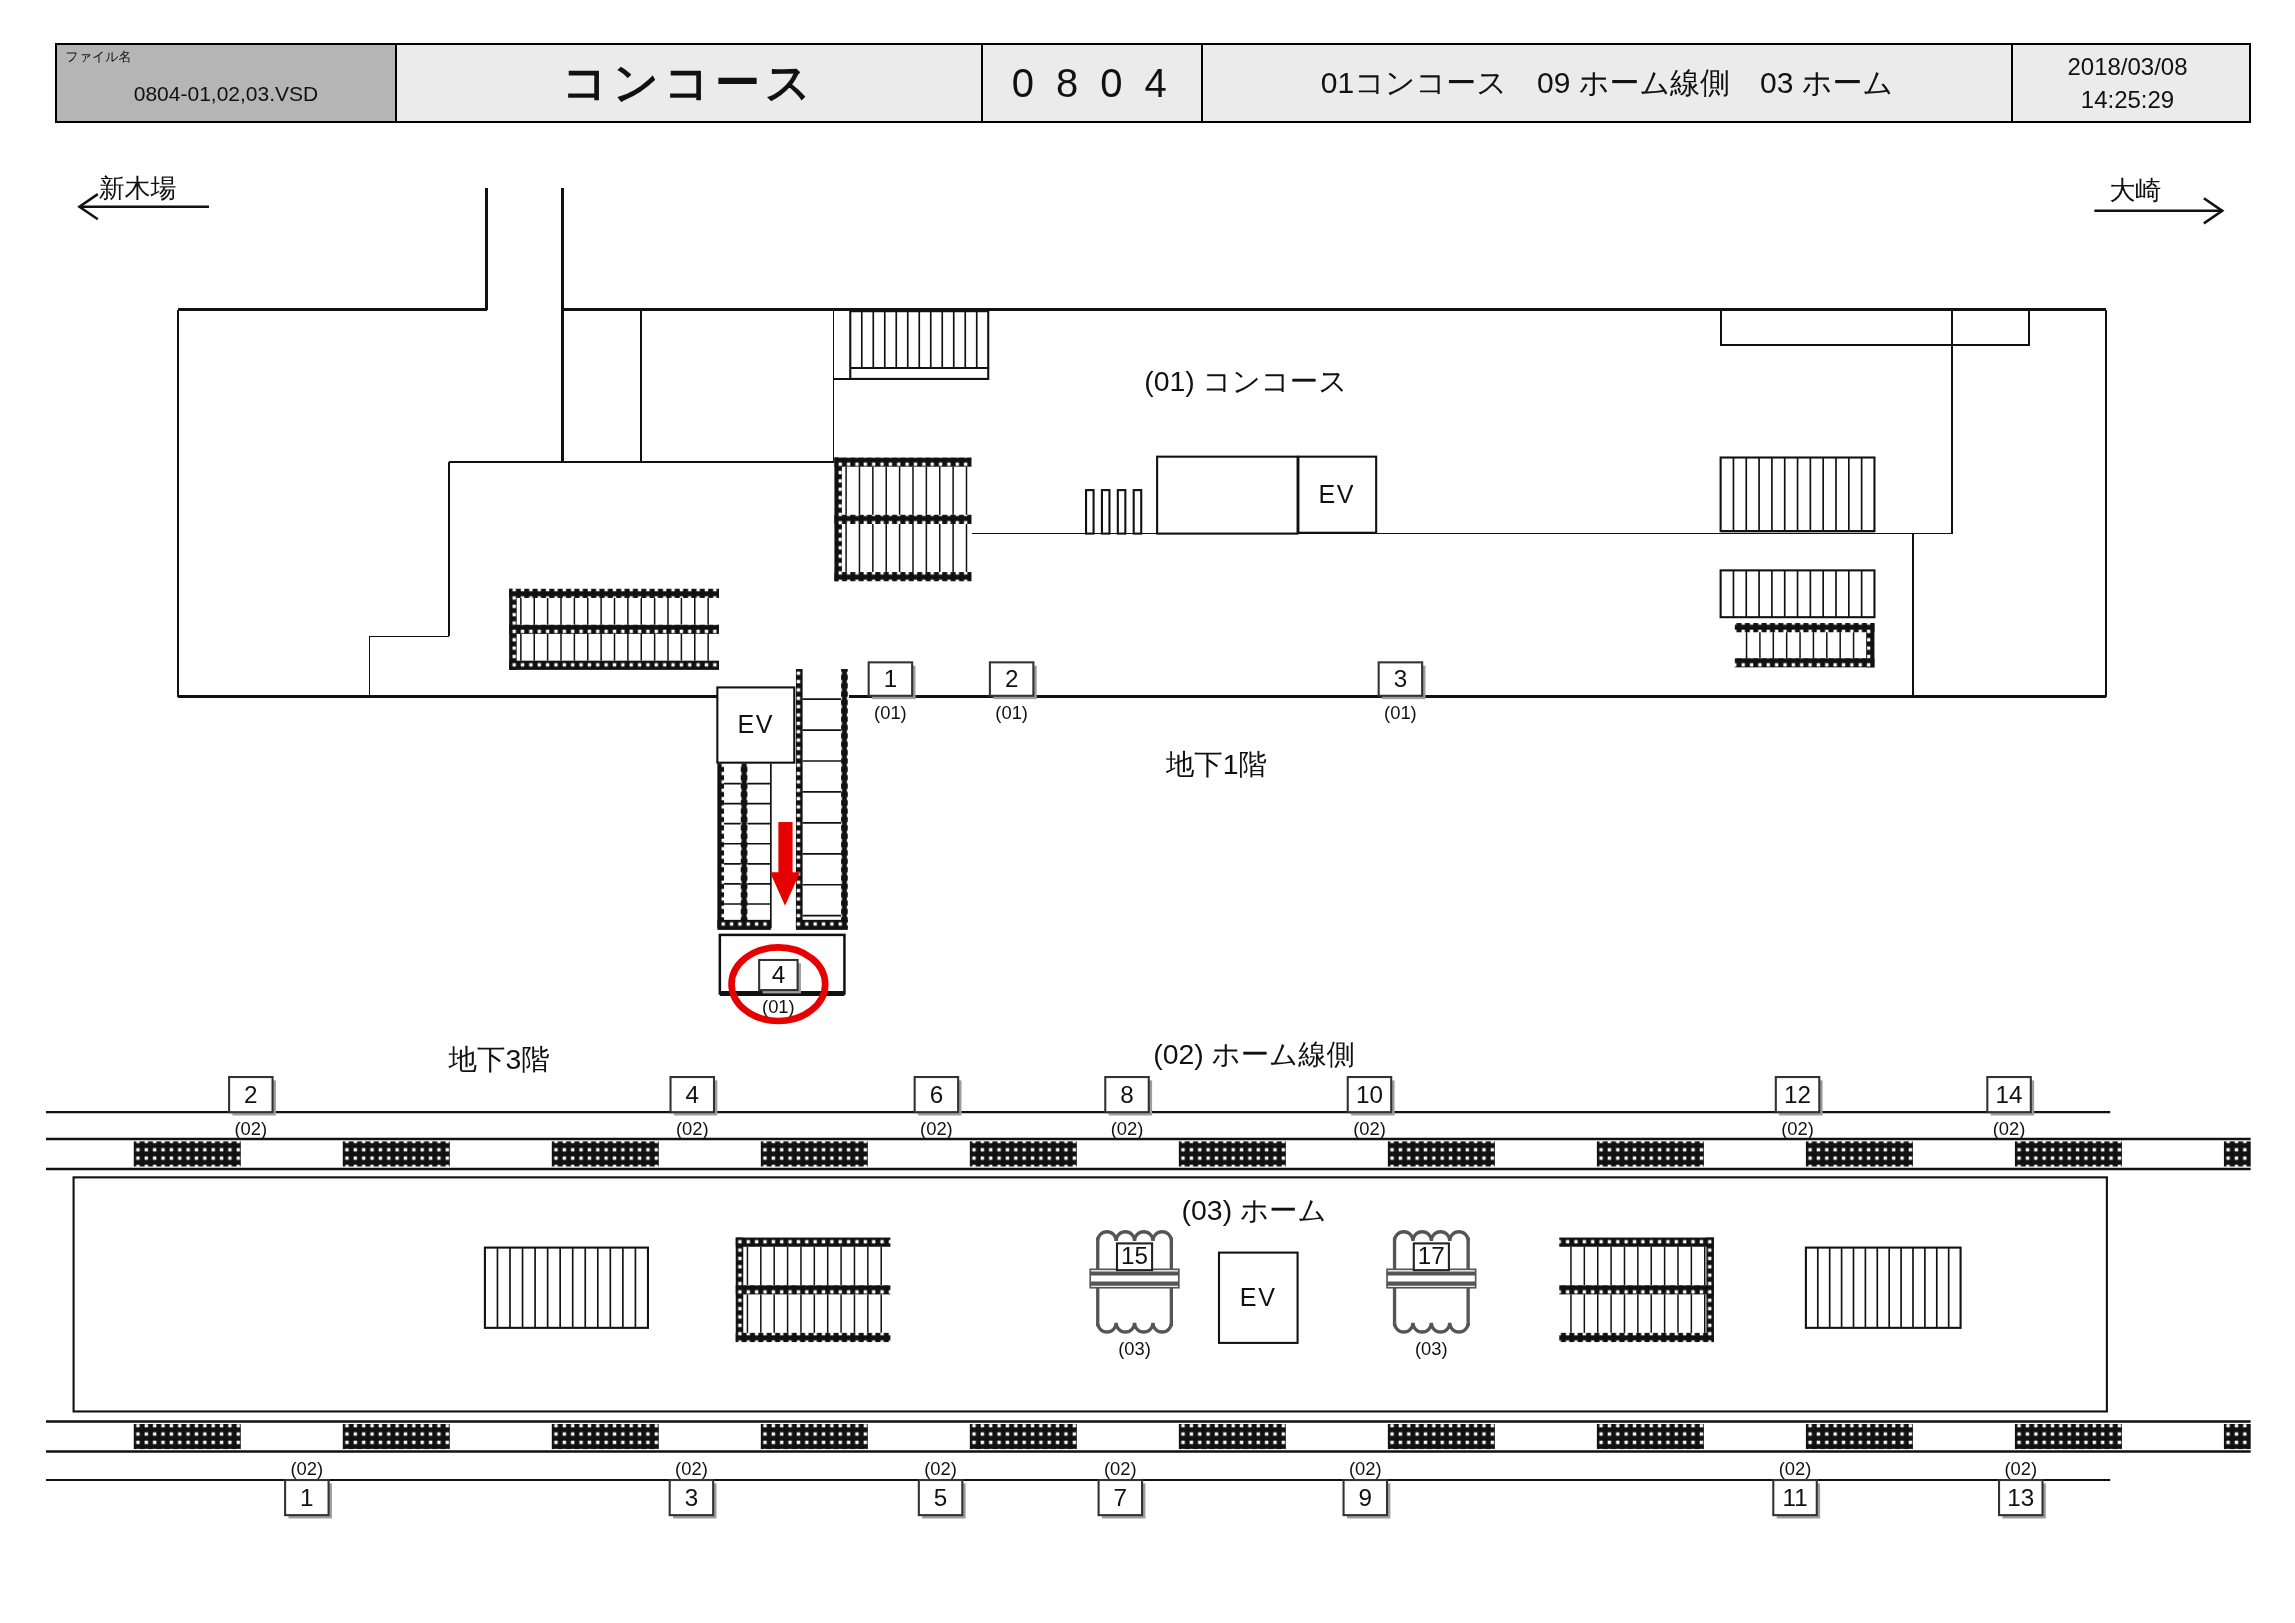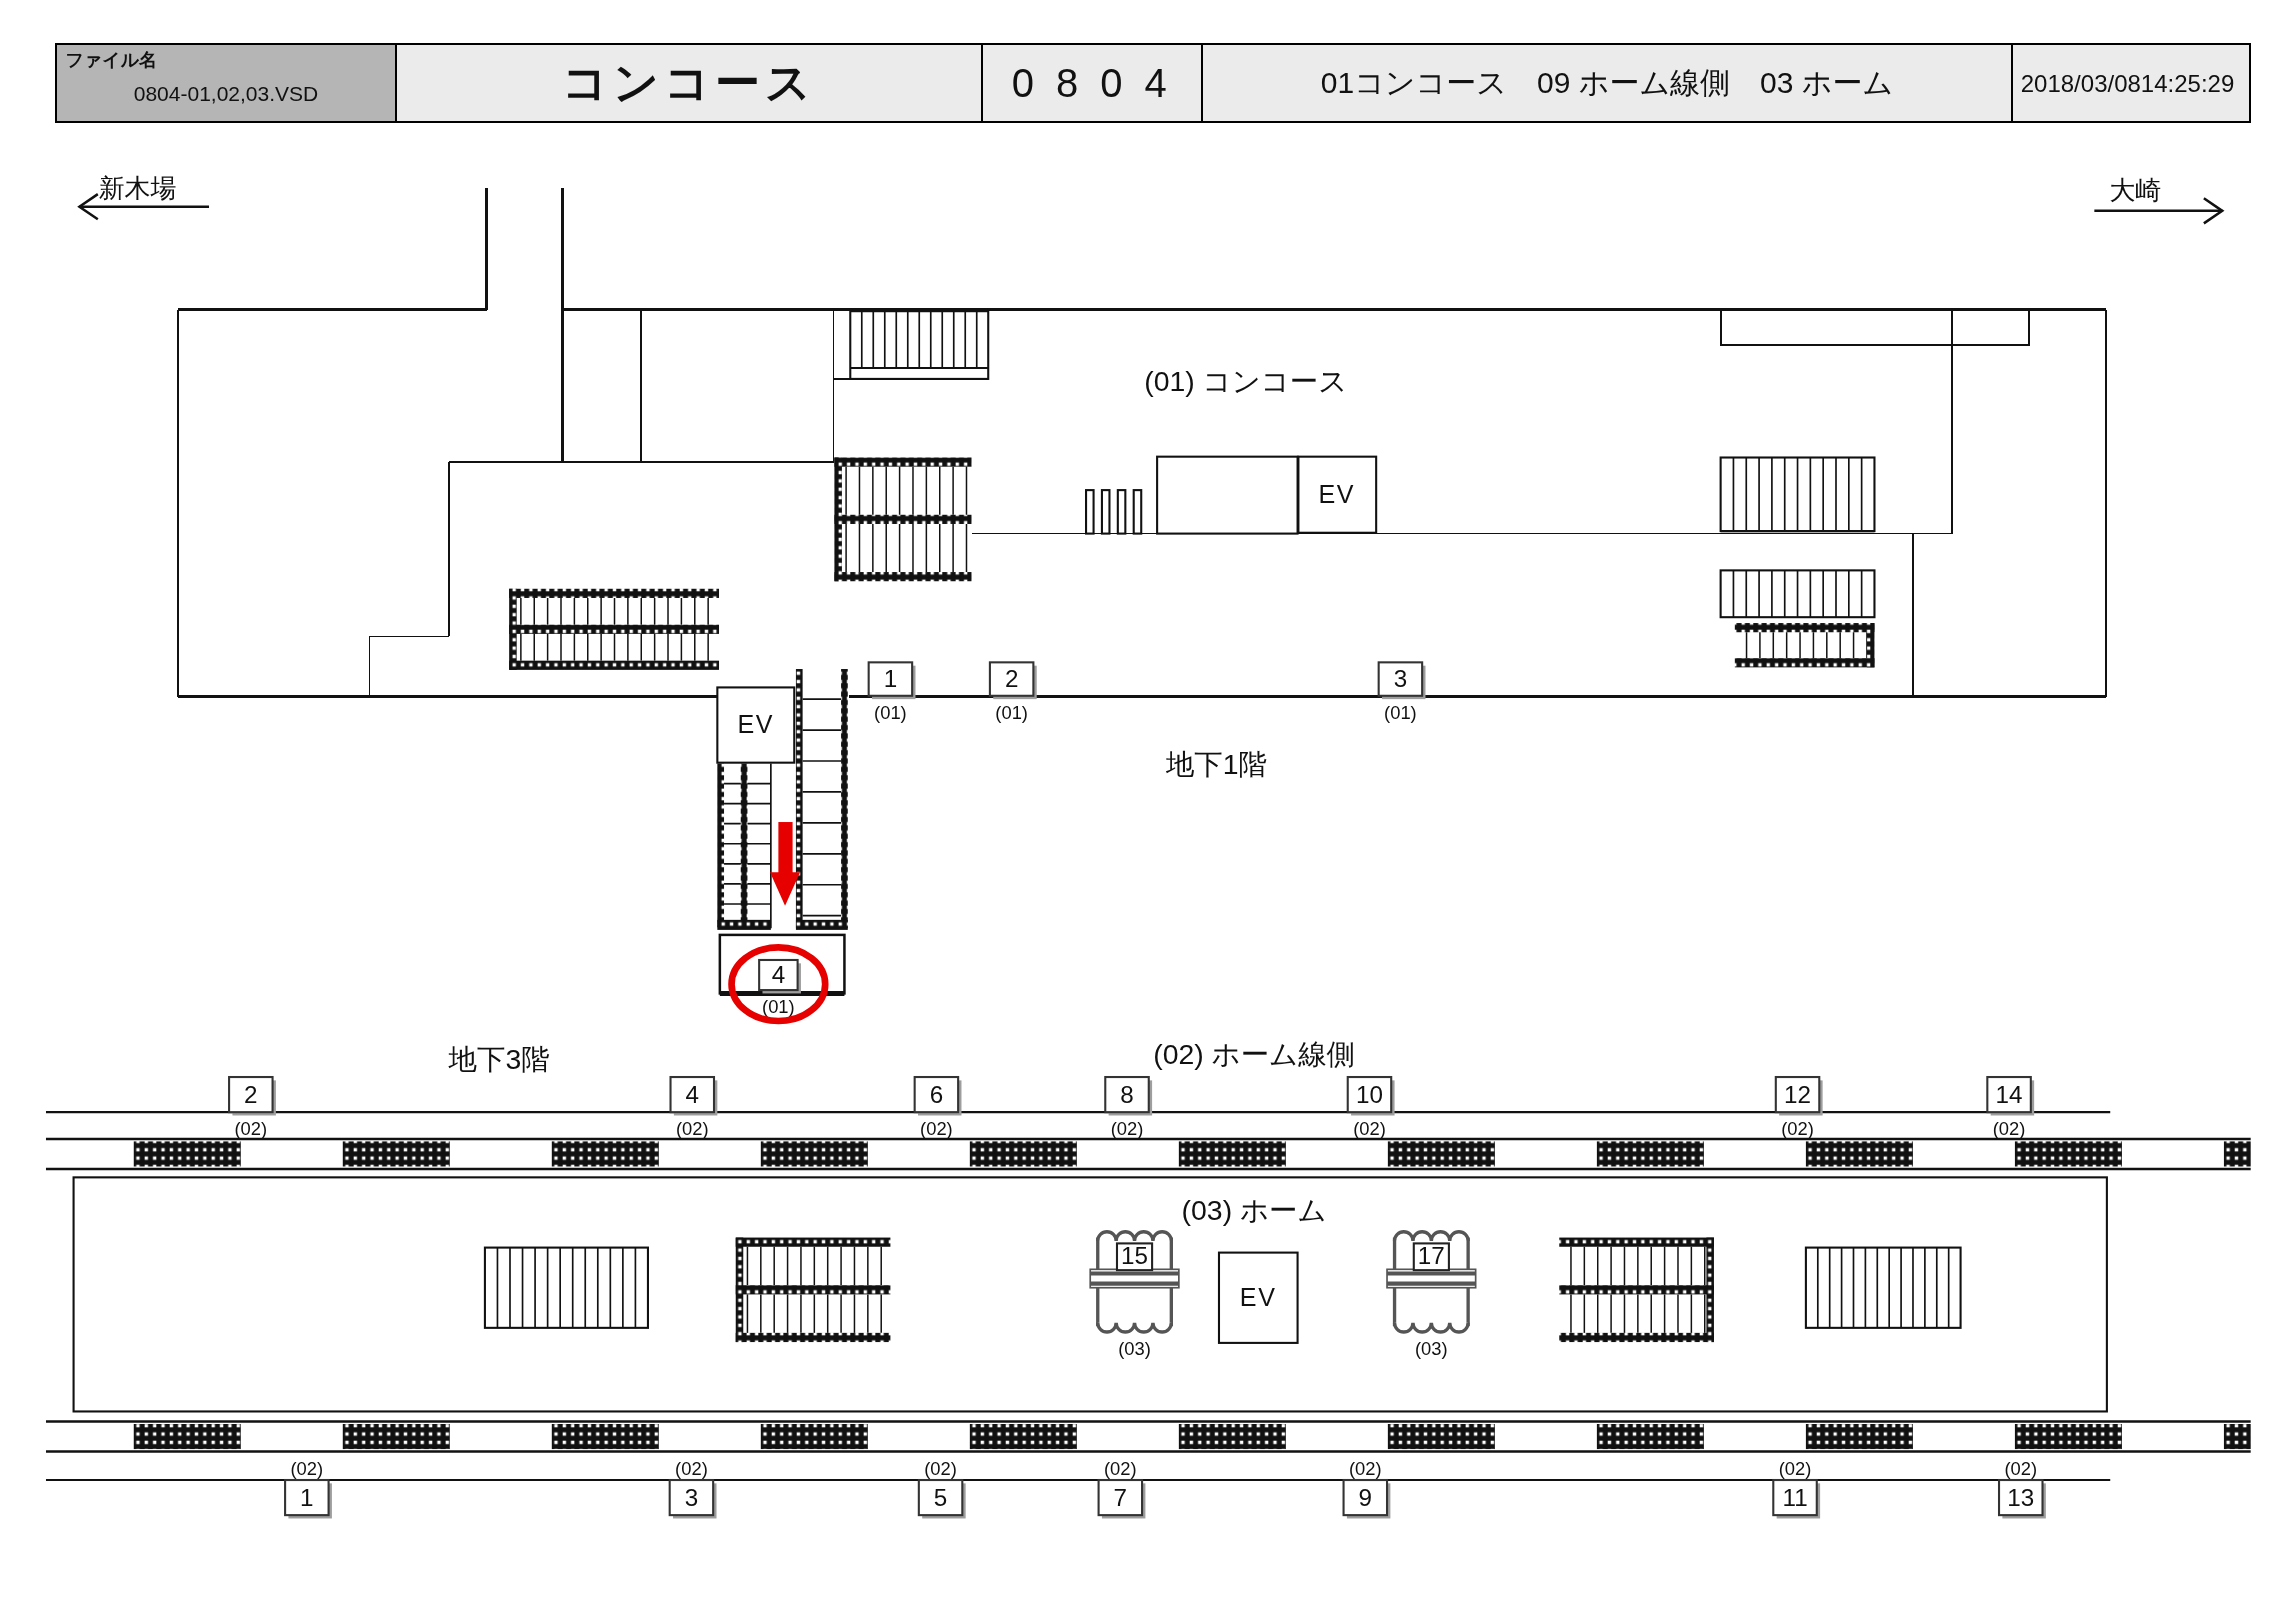--- a/index.html
+++ b/index.html
@@ -4,26 +4,26 @@
 <style>
   html,body{margin:0;padding:0;background:#fff;}
   body{width:2295px;height:1624px;font-family:"Liberation Sans",sans-serif;color:#111;}
   #canvas{position:relative;width:2295px;height:1624px;overflow:hidden;background:#fff;}
   
   #header{position:absolute;left:55px;top:43px;width:2196px;height:80px;display:flex;
           border:2.5px solid #000;box-sizing:border-box;background:#ebebeb;}
   .hcell{box-sizing:border-box;border-left:2.5px solid #000;display:flex;align-items:center;justify-content:center;}
   .hcell:first-child{border-left:none;}
   #cell-filename{width:338px;background:#b5b5b5;position:relative;}
-  #cell-filename .flabel{position:absolute;left:8.4px;top:3.3px;font-size:18px;font-weight:bold;}
+  #cell-filename .flabel{position:absolute;left:8.4px;top:3.3px;font-size:13px;}
   #cell-filename .fname{position:absolute;left:0;right:0;top:37px;text-align:center;font-size:21px;}
   #cell-station{width:586px;font-size:45px;font-weight:bold;letter-spacing:5px;}
   #cell-code{width:220px;font-size:40px;letter-spacing:22px;padding-left:16.7px;}
   #cell-cats{width:810px;font-size:30px;}
-  #cell-date{width:231px;flex-direction:row;font-size:24px;line-height:33px;}
+  #cell-date{width:231px;flex-direction:column;font-size:24px;line-height:33px;}
   
   #plan{position:absolute;left:0;top:0;}
   .ln{stroke:#111;fill:none;}
   text{fill:#111;}
   .jlabel{font-size:34px;}
   .mnum{font-size:29px;text-anchor:middle;}
   .mfloor{font-size:22px;text-anchor:middle;}
   .evtxt{font-size:30px;text-anchor:middle;letter-spacing:2px;}
   .dir{font-size:31px;}
 </style>

